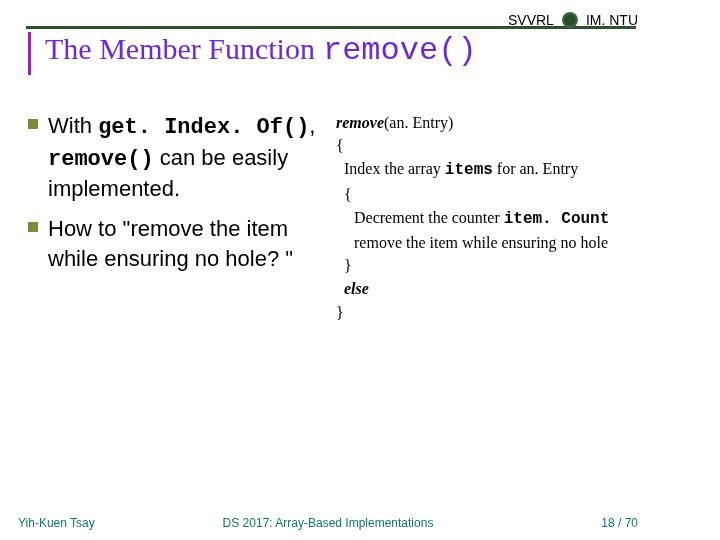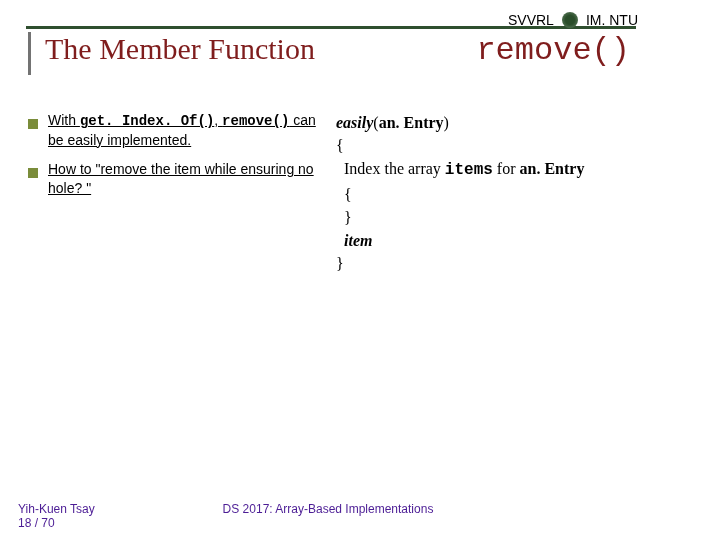--- a/index.html
+++ b/index.html
@@ -2,35 +2,35 @@
 <html><head>
 <meta charset="utf-8">
 <style>
   * { box-sizing: border-box; margin: 0; padding: 0; }
   html, body { width: 720px; height: 540px; font-family: Georgia, 'Times New Roman', serif; background: #fff; color: #000; }
   .slide { width: 656px; height: 540px; position: relative; padding: 0 26px; margin-top: 8px; }
   .top-right { position: absolute; top: 4px; right: 18px; font-size: 14px; font-family: Verdana, Arial, sans-serif; display: flex; align-items: center; gap: 8px; }
   .crest { width: 16px; height: 16px; border-radius: 50%; background: radial-gradient(circle at 50% 50%, #2a4d2a 40%, #4a6b4a 70%); }
   .title-wrap { padding-top: 18px; }
   .rule { height: 3px; background: #2f4f2f; width: 610px; margin-bottom: 3px; }
-  .title { font-size: 30px; color: #7f1d1d; display: flex; align-items: baseline; gap: 8px; border-left: 3px solid #737373; padding-left: 14px; margin-left: 2px; padding-bottom: 6px; justify-content: space-between; }
+  .title { font-size: 30px; color: #6d28d9; display: flex; align-items: baseline; gap: 8px; border-left: 3px solid #a21caf; padding-left: 14px; margin-left: 2px; padding-bottom: 6px; }
   .title .mono { font-family: 'Courier New', monospace; font-size: 32px; }
   .body { display: flex; margin-top: 36px; gap: 10px; }
   .left { width: 300px; padding-left: 2px; }
   .bullet { display: flex; gap: 10px; margin-bottom: 10px; font-size: 19px; line-height: 1.35; }
   .bullet .mark { width: 10px; height: 10px; background: #7a8c3a; margin-top: 8px; flex-shrink: 0; }
-  .bullet .text { font-family: Verdana, Arial, sans-serif; font-size: 14px; text-decoration: underline; }
+  .bullet .text { font-family: Verdana, Arial, sans-serif; font-size: 22px; }
   .bullet .mono { font-family: 'Courier New', monospace; font-weight: bold; }
   .right { flex: 1; font-size: 16px; line-height: 1.45; font-family: 'Times New Roman', serif; }
-  .pseudo .b { font-weight: bold; }
+  .pseudo .b { font-weight: normal; }
   .pseudo .bi { font-weight: bold; font-style: italic; }
   .pseudo .mono { font-family: 'Courier New', monospace; font-weight: bold; }
   .pseudo .l1 { padding-left: 8px; }
   .pseudo .l2 { padding-left: 18px; }
-  .footer { position: absolute; bottom: 18px; left: 18px; right: 18px; display: flex; justify-content: space-between; font-size: 12px; font-family: Verdana, Arial, sans-serif; color: #4c1d95; flex-direction: column; }
+  .footer { position: absolute; bottom: 18px; left: 18px; right: 18px; display: flex; justify-content: space-between; font-size: 12px; font-family: Verdana, Arial, sans-serif; color: #0f766e; }
   .footer .mid { position: absolute; left: 50%; transform: translateX(-50%); }
 </style>
 </head>
 <body>
 
 <div class="slide">
 
   <div class="top-right">
     <span>SVVRL</span>
     <span class="crest"></span>
@@ -55,26 +55,28 @@
       </div>
       <div class="bullet">
         <div class="mark"></div>
         <div class="text">
           <span>How to "remove the item while ensuring no hole? "</span>
         </div>
       </div>
     </div>
 
     <div class="right pseudo">
-      <div><span class="bi">easily</span><span>(</span><span class="b">an. Entry</span><span>)</span></div>
+      <div><span class="bi">remove</span><span>(</span><span class="b">an. Entry</span><span>)</span></div>
       <div>{</div>
       <div class="l1"><span>Index the array </span><span class="mono">items</span><span> for </span><span class="b">an. Entry</span></div>
       <div class="l1">{</div>
+      <div class="l2"><span>Decrement the counter </span><span class="mono">item. Count</span></div>
+      <div class="l2">remove the item while ensuring no hole</div>
       <div class="l1">}</div>
-      <div class="l1 bi">item</div>
+      <div class="l1 bi">else</div>
       <div>}</div>
     </div>
   </div>
 
   <div class="footer">
     <span>Yih-Kuen Tsay</span>
     <span class="mid">DS 2017: Array-Based Implementations</span>
     <span>18 / 70</span>
   </div>
 

